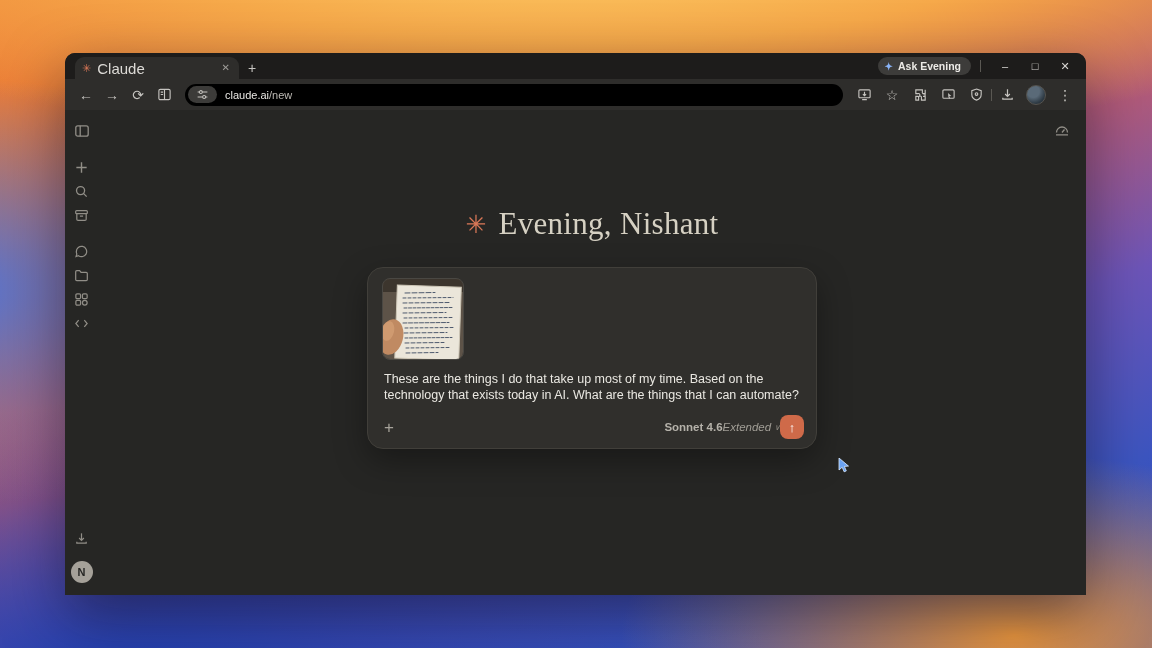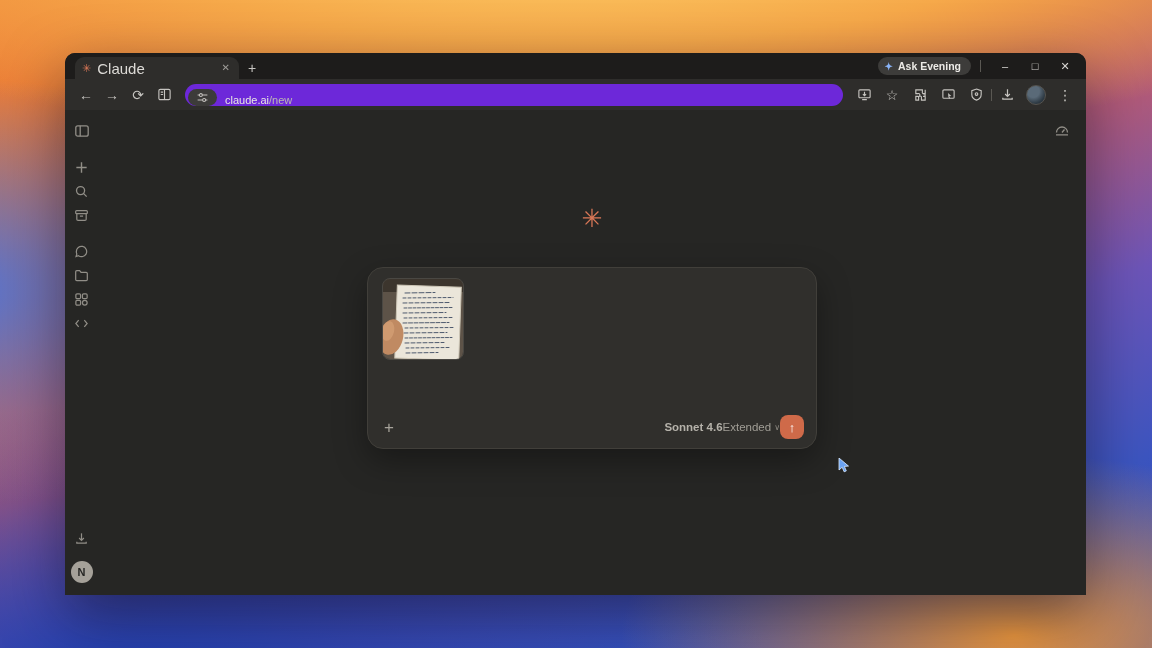--- a/index.html
+++ b/index.html
@@ -34,21 +34,21 @@
   .gemini-icon{color:#8ab4f8;font-size:10px;}
   .sep-v{width:1px;height:12px;background:#5a5853;}
   .win-controls{display:flex;}
   .win-controls span{width:30px;text-align:center;color:#d9d7d3;font-size:11px;line-height:26px;}
 
   
   .toolbar{height:31px;background:#2e2d2b;display:flex;align-items:center;padding:0 8px;}
   .tb-btn{width:26px;height:26px;display:flex;align-items:center;justify-content:center;
     color:#c6c4c0;font-size:14px;flex:0 0 auto;}
   .tb-btn svg{display:block;}
-  .omnibox{flex:1;height:22px;background:#6d28d9;border-radius:11px;display:flex;align-items:flex-end;
+  .omnibox{flex:1;height:22px;background:#000000;border-radius:11px;display:flex;align-items:center;
     gap:8px;margin:0 8px;padding:0 12px 0 3px;min-width:0;}
   .site-chip{height:17px;background:#3c3b39;border-radius:9px;display:flex;align-items:center;
     gap:4px;padding:0 8px;color:#c6c4c0;}
   .url{font-size:11px;color:#e8e6e2;white-space:nowrap;}
   .url .path{color:#bdbab4;}
   .tb-right{display:flex;align-items:center;gap:2px;}
   .avatar-btn{width:18px;height:18px;border-radius:50%;
     background:radial-gradient(circle at 35% 30%, #5a6a78 0 35%, #2e3a44 70%, #1c242c 100%);
     border:1px solid #55534f;margin:0 4px;}
 
@@ -75,21 +75,21 @@
   
   .composer{position:absolute;top:157px;left:50%;transform:translateX(-50%);
     width:450px;height:182px;background:#302f2c;border:1px solid #413f3a;border-radius:16px;
     box-shadow:0 12px 32px rgba(0,0,0,.35);box-sizing:border-box;padding:10px 14px;}
   .thumb{width:80px;height:80px;border-radius:8px;overflow:hidden;border:1px solid #4a4843;}
   .message{margin:11px 2px 0;font-size:12.5px;line-height:1.28;color:#eae8e2;max-width:424px;}
   .composer-bar{position:absolute;left:16px;right:12px;bottom:9px;display:flex;align-items:center;}
   .plus-btn{color:#a6a39b;font-size:17px;line-height:1;font-weight:400;}
   .bar-right{margin-left:auto;display:flex;align-items:center;}
   .model-label{color:#b5b2aa;font-size:11.5px;font-weight:600;}
-  .mode{display:flex;align-items:center;gap:3px;color:#a19e96;font-size:11.5px;}
+  .mode{display:flex;align-items:center;gap:3px;color:#a19e96;font-size:11.5px;font-style:italic;}
   .chev{font-size:8px;color:#8d8a82;}
   .send-btn{width:24px;height:24px;border-radius:8px;background:#cf6a49;border:none;
     color:#fff;font-size:13px;display:flex;align-items:center;justify-content:center;padding:0;}
 
   .cursor{position:absolute;left:838px;top:458px;}
 </style>
 </head>
 <body>
 
 <div class="desktop">
@@ -251,20 +251,21 @@
         <div class="usage">
           <svg width="16" height="16" viewBox="0 0 16 16" fill="none" stroke="#918e87" stroke-width="1.3">
             <path d="M2.5 10.5 a5.5 5.5 0 0 1 11 0"></path>
               <line x1="8" y1="10.5" x2="10.5" y2="7.5"></line>
               <line x1="2" y1="12.8" x2="14" y2="12.8"></line>
           </svg>
         </div>
 
         <div class="greeting">
           <span class="spark">✳</span>
+          <span class="greet-text">Evening, Nishant</span>
         </div>
 
         <div class="composer">
           <div class="thumb">
             <svg width="80" height="80" viewBox="0 0 80 80">
               <rect width="80" height="80" fill="#5d5348"></rect>
               <rect width="80" height="13" fill="#3c352d"></rect>
               <g transform="rotate(2 40 45)">
                 <rect x="13" y="7" width="64" height="73" fill="#ebe6da"></rect>
                 <rect x="13" y="7" width="64" height="73" fill="none" stroke="#cdc6b6" stroke-width="1"></rect>
@@ -281,20 +282,21 @@
                 <line x1="21" y1="54" x2="64" y2="53.5" stroke-dasharray="4 2"></line>
                 <line x1="22" y1="59" x2="69" y2="58.5" stroke-dasharray="3 1.5"></line>
                 <line x1="22" y1="64" x2="61" y2="63.5" stroke-dasharray="4 2"></line>
                 <line x1="23" y1="69" x2="66" y2="68.5" stroke-dasharray="3 2"></line>
                 <line x1="23" y1="74" x2="55" y2="73.5" stroke-dasharray="4 2"></line>
               </g>
               <ellipse cx="8" cy="58" rx="12" ry="18" fill="#c08a62" transform="rotate(14 8 58)"></ellipse>
               <ellipse cx="5" cy="52" rx="6" ry="10" fill="#cf9a70" transform="rotate(14 5 52)"></ellipse>
             </svg>
           </div>
+          <p class="message">These are the things I do that take up most of my time. Based on the technology that exists today in AI. What are the things that I can automate?</p>
           <div class="composer-bar">
             <span class="plus-btn">+</span>
             <div class="bar-right">
               <span class="model-label">Sonnet 4.6</span>
               <span class="mode">
                 <span>Extended</span>
                 <span class="chev">∨</span>
               </span>
               <button class="send-btn">
                 <span>↑</span>

